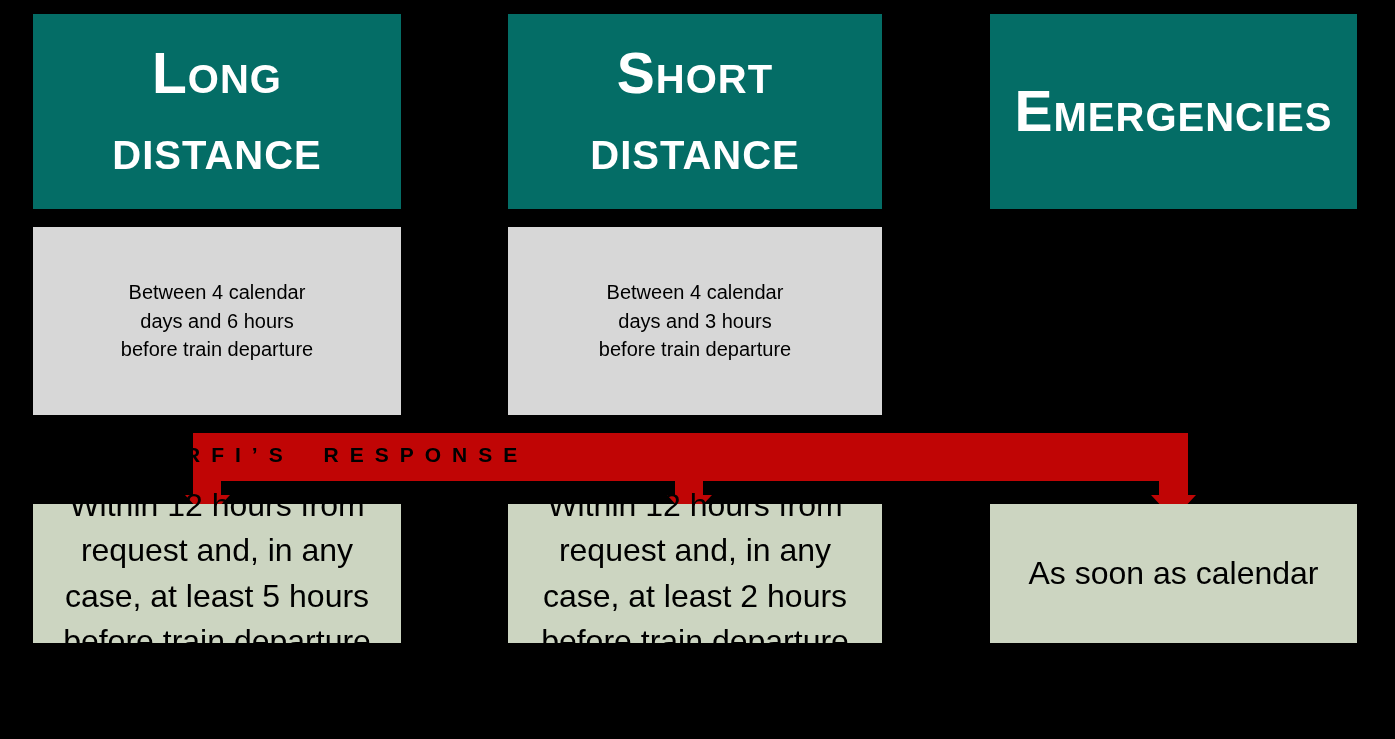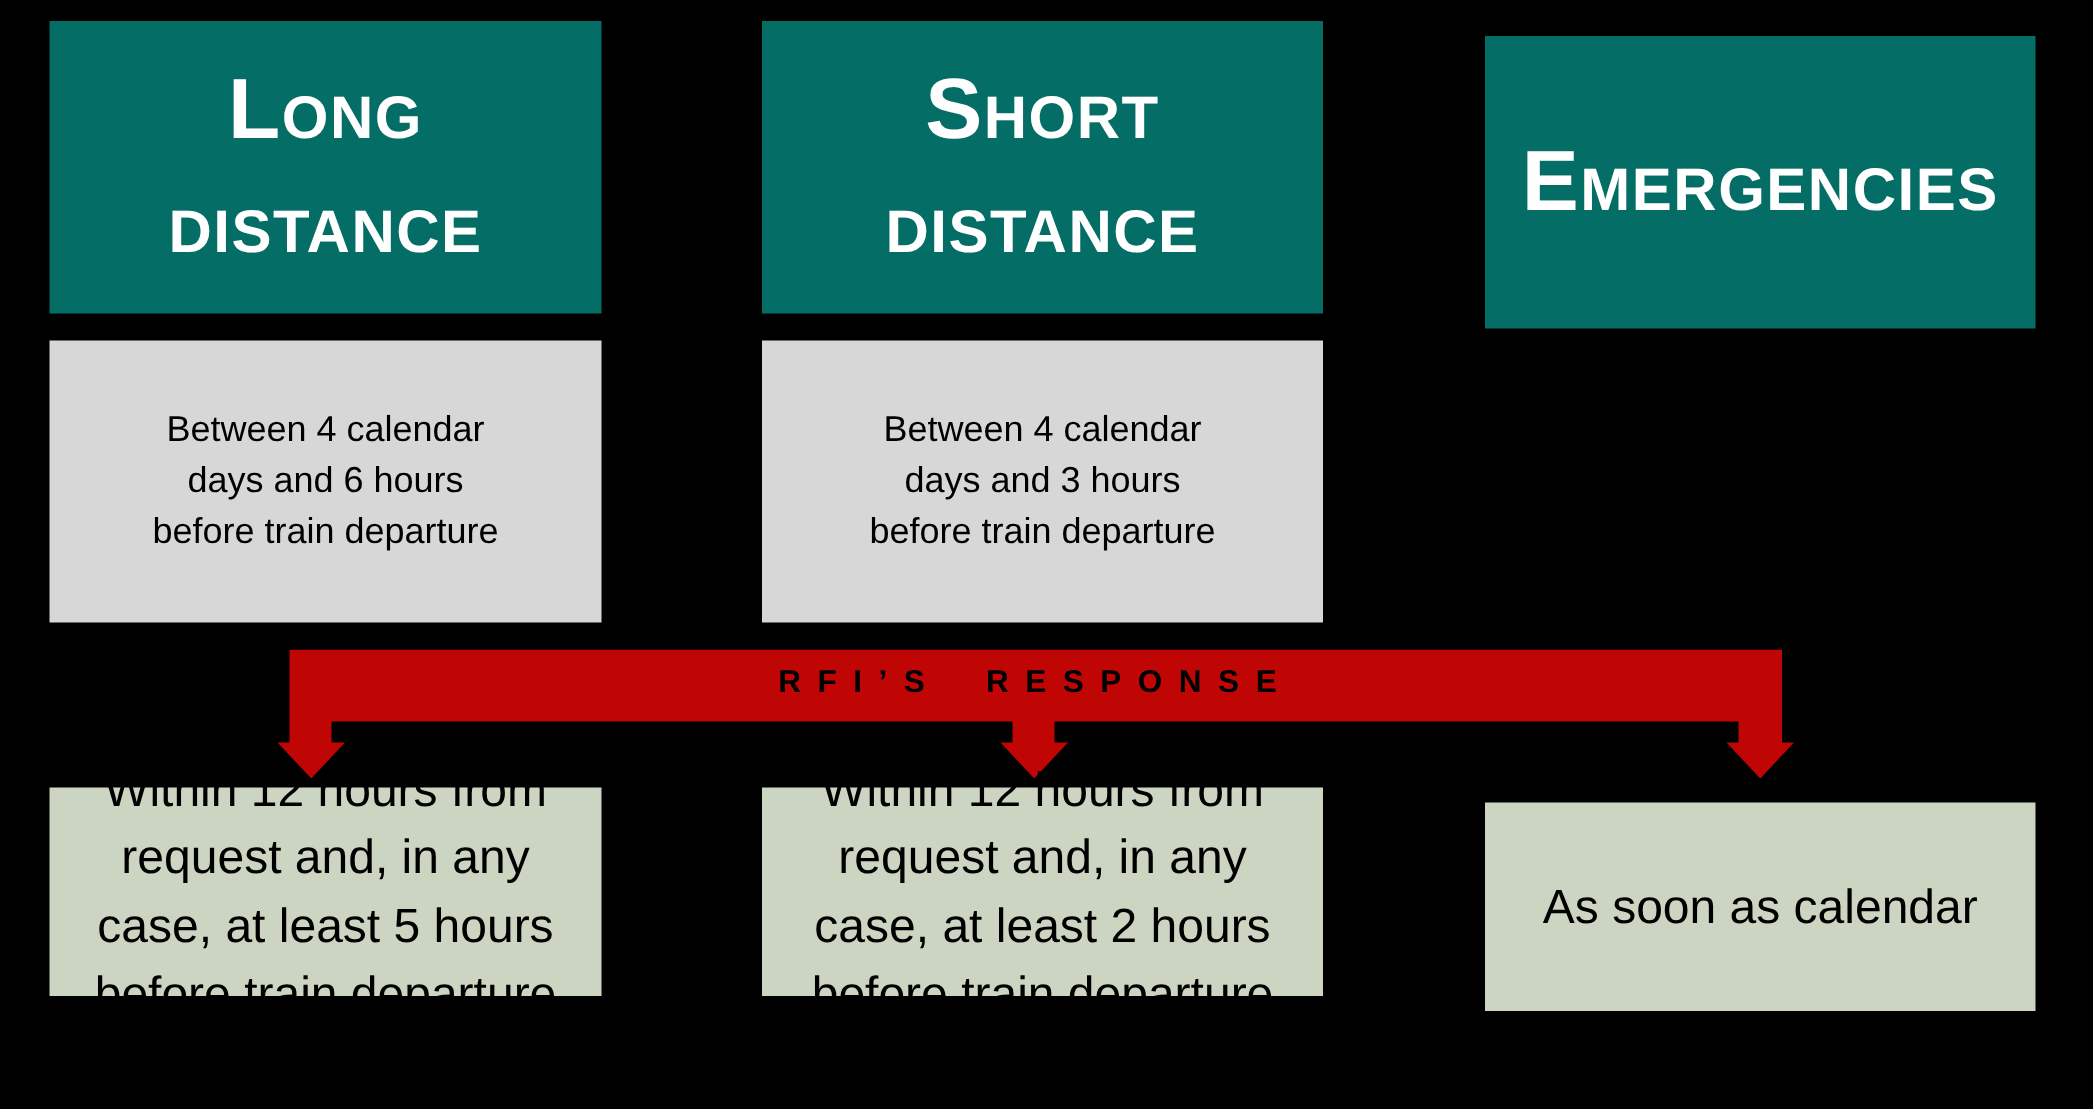--- a/index.html
+++ b/index.html
@@ -33,54 +33,54 @@
     font-size: 57px;
     font-variant: small-caps;
     letter-spacing: 1px;
     line-height: 1.32;
   }
   .request {
     top: 227px;
     height: 188px;
     background: var(--request-bg, #D7D7D7);
     color: var(--box-text, #000000);
-    font-size: 24px;
+    font-size: 20px;
     line-height: 1.42;
   }
   .response {
-    top: 525px;
+    top: 504px;
     height: 139px;
     background: var(--response-bg, #CCD5C1);
     color: var(--box-text, #000000);
     font-size: 32px;
     line-height: 1.42;
   }
   .c1 { left: 33px;  width: 368px; }
   .c2 { left: 508px; width: 374px; }
-  .c3 { left: 990px; width: 367px; margin-top: 10px; }
+  .c3 { left: 990px; width: 367px; }
 
   .ribbon {
     position: absolute;
     left: 185px;
     top: 433px;
     width: 1011px;
     height: 86px;
   }
   .ribbon svg {
     display: block;
     width: 100%;
     height: 100%;
   }
   .ribbon path { fill: var(--arrow, #C00505); }
   .ribbon-label {
     position: absolute;
     left: 0;
     top: 10px;
     width: 100%;
-    text-align: center;
+    text-align: left;
     color: var(--banner-text, #000000);
     font-weight: 700;
     font-size: 21px;
     letter-spacing: 11px;
     word-spacing: 13px;
   }
 </style>
 </head>
 <body>
 

